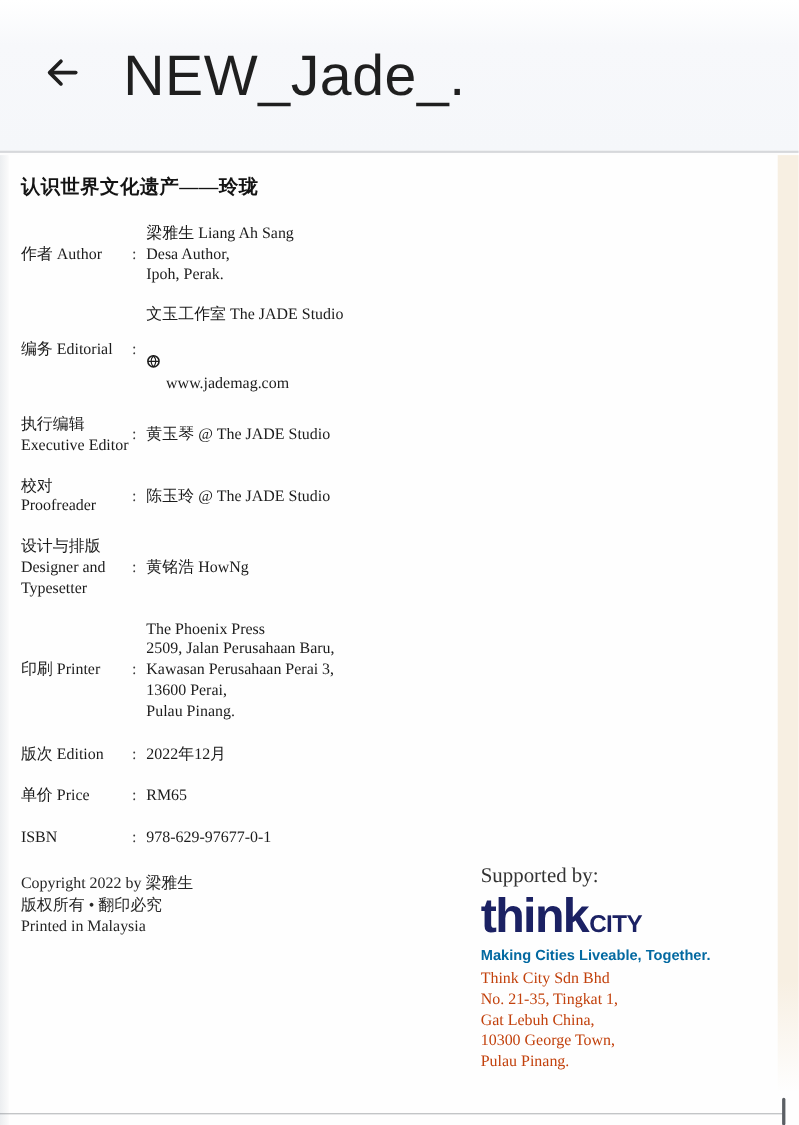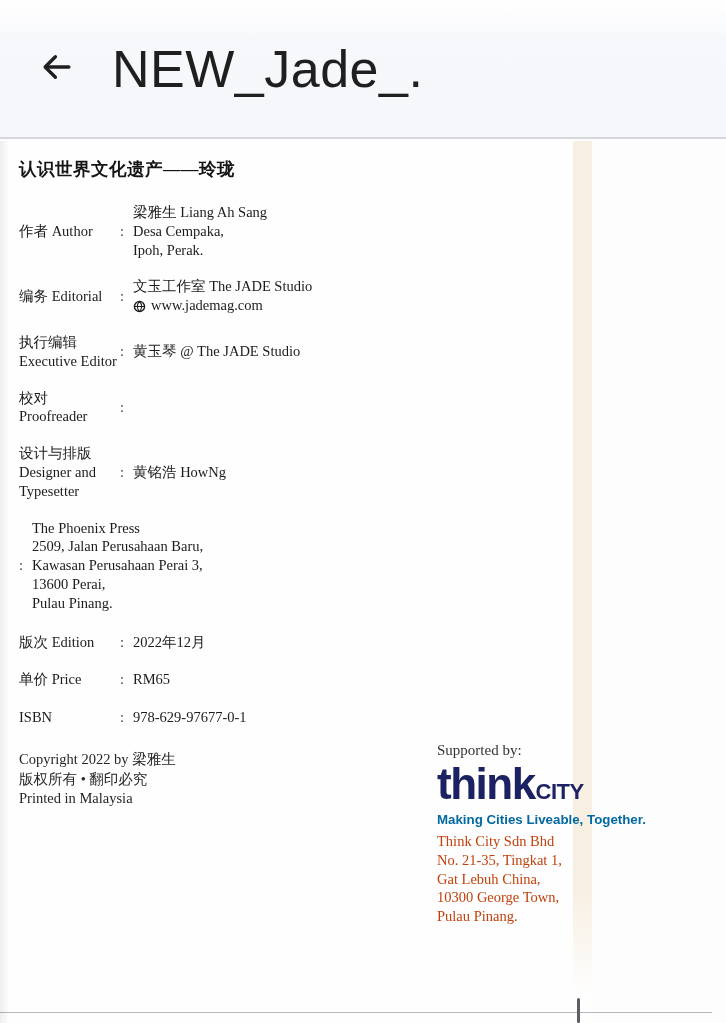--- a/index.html
+++ b/index.html
@@ -26,21 +26,21 @@
   }
   .doc-title {
     margin-left:30px;
     font-size:52px; font-weight:400; color:#1f1f1f; letter-spacing:0.5px;
     white-space:nowrap; overflow:hidden; max-width:310px;
   }
   .bar-actions { position:absolute; right:0; top:0; height:139px; }
 
   
   .page {
-    position:absolute; left:0; top:141px; width:592px; height:882px;
+    position:absolute; left:0; top:141px; width:726px; height:882px;
     background:#fefefe;
   }
   .left-edge {
     position:absolute; left:0; top:0; width:8px; height:100%;
     background:linear-gradient(to right,#eceef0,#fbfbfb);
   }
   .right-edge {
     position:absolute; right:0; top:0; width:19px; height:852px;
     background:linear-gradient(to bottom,#f7efe2 0 88%, rgba(247,239,226,0) 100%);
   }
@@ -63,31 +63,31 @@
   .row { display:flex; font-size:14.5px; line-height:18.8px; margin-bottom:18px;align-items:center; }
   .row .lbl { width:101px; flex:0 0 101px; }
   .row .colon { width:13px; flex:0 0 13px; color:#3c3c3c; }
   .row .val { white-space:nowrap; }
   .lbl div, .val div { min-height:18.8px; }
   .mb20 { margin-bottom:20px; }
   .mb19 { margin-bottom:19px; }
 
   .web-line { display:flex; align-items:center; gap:5px; }
   .web-line svg { flex:0 0 auto; position:relative; top:1px; }
-  .web-link { cursor:pointer; }
+  .web-link { cursor:pointer;margin-top:44px; }
 
   
   .footer { position:relative; margin-top:23px; }
   .copyright { font-size:14.5px; line-height:19.6px; color:#262626; }
 
   .supporter {
     position:absolute; left:418px; top:-8px; width:250px;
     font-size:14px;
   }
-  .supported-by { font-size:15px; color:#333; margin-bottom:3px; }
+  .supported-by { font-size:19px; color:#333; margin-bottom:3px; }
   .tc-logo {
     font-family:"Liberation Sans", sans-serif; font-weight:800; color:#1b2163;
     display:flex; align-items:baseline; line-height:1; margin:2px 0 6px 0;
   }
   .tc-think { font-size:44px; letter-spacing:-1.5px; }
   .tc-city  { font-size:22px; letter-spacing:-0.5px; margin-left:1px; }
   .tc-tagline {
     font-family:"Liberation Sans", sans-serif; font-weight:700;
     font-size:13.3px; color:#0369a1; margin-bottom:5px; white-space:nowrap;
   }
@@ -120,21 +120,21 @@
 
   <div class="content">
 
     <div class="book-title">认识世界文化遗产——玲珑</div>
 
     <div class="row">
       <div class="lbl">作者  Author</div>
       <div class="colon">:</div>
       <div class="val">
         <div>梁雅生  Liang Ah Sang</div>
-        <div>Desa Cempaka,</div>
+        <div>Desa Author,</div>
         <div>Ipoh, Perak.</div>
       </div>
     </div>
 
     <div class="row">
       <div class="lbl">编务  Editorial</div>
       <div class="colon">:</div>
       <div class="val">
         <div>文玉工作室  The JADE Studio</div>
         <div class="web-line">
@@ -155,33 +155,35 @@
       <div class="colon">:</div>
       <div class="val">黄玉琴  @ The JADE Studio</div>
     </div>
 
     <div class="row">
       <div class="lbl">
         <div>校对</div>
         <div>Proofreader</div>
       </div>
       <div class="colon">:</div>
+      <div class="val">陈玉玲  @ The JADE Studio</div>
     </div>
 
     <div class="row">
       <div class="lbl">
         <div>设计与排版</div>
         <div>Designer and</div>
         <div>Typesetter</div>
       </div>
       <div class="colon">:</div>
       <div class="val">黄铭浩  HowNg</div>
     </div>
 
     <div class="row mb20">
+      <div class="lbl">印刷  Printer</div>
       <div class="colon">:</div>
       <div class="val">
         <div>The Phoenix Press</div>
         <div>2509, Jalan Perusahaan Baru,</div>
         <div>Kawasan Perusahaan Perai 3,</div>
         <div>13600 Perai,</div>
         <div>Pulau Pinang.</div>
       </div>
     </div>
 

